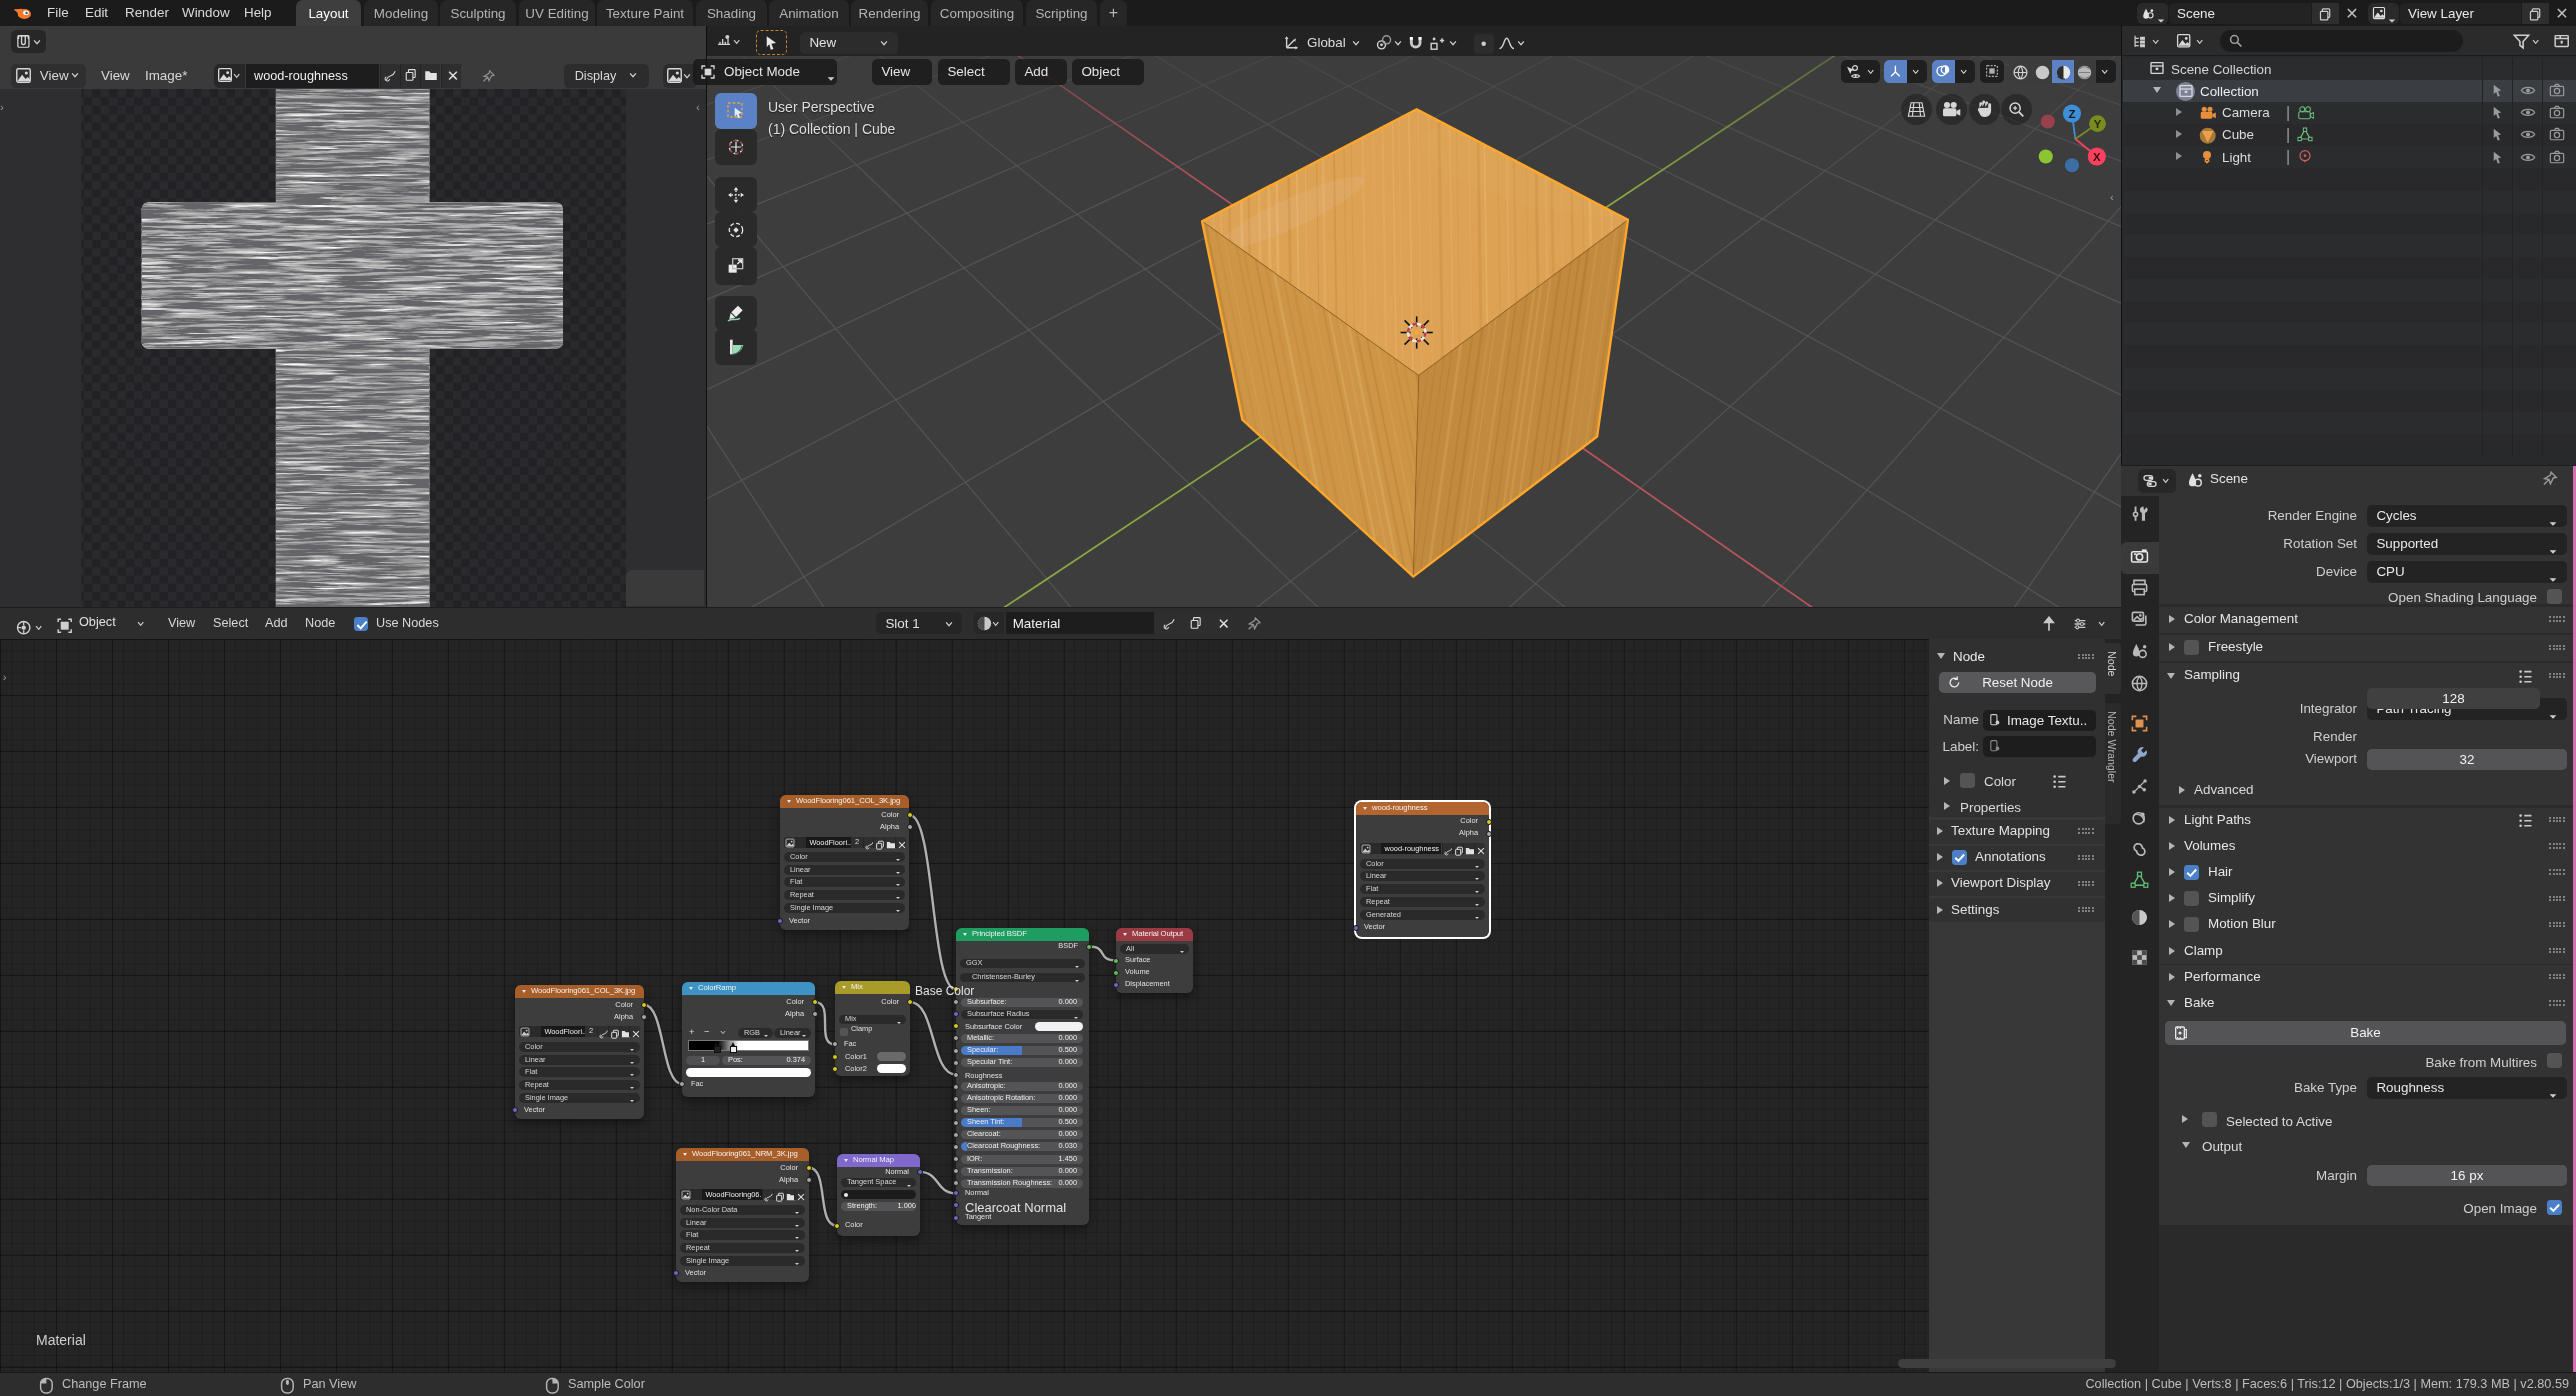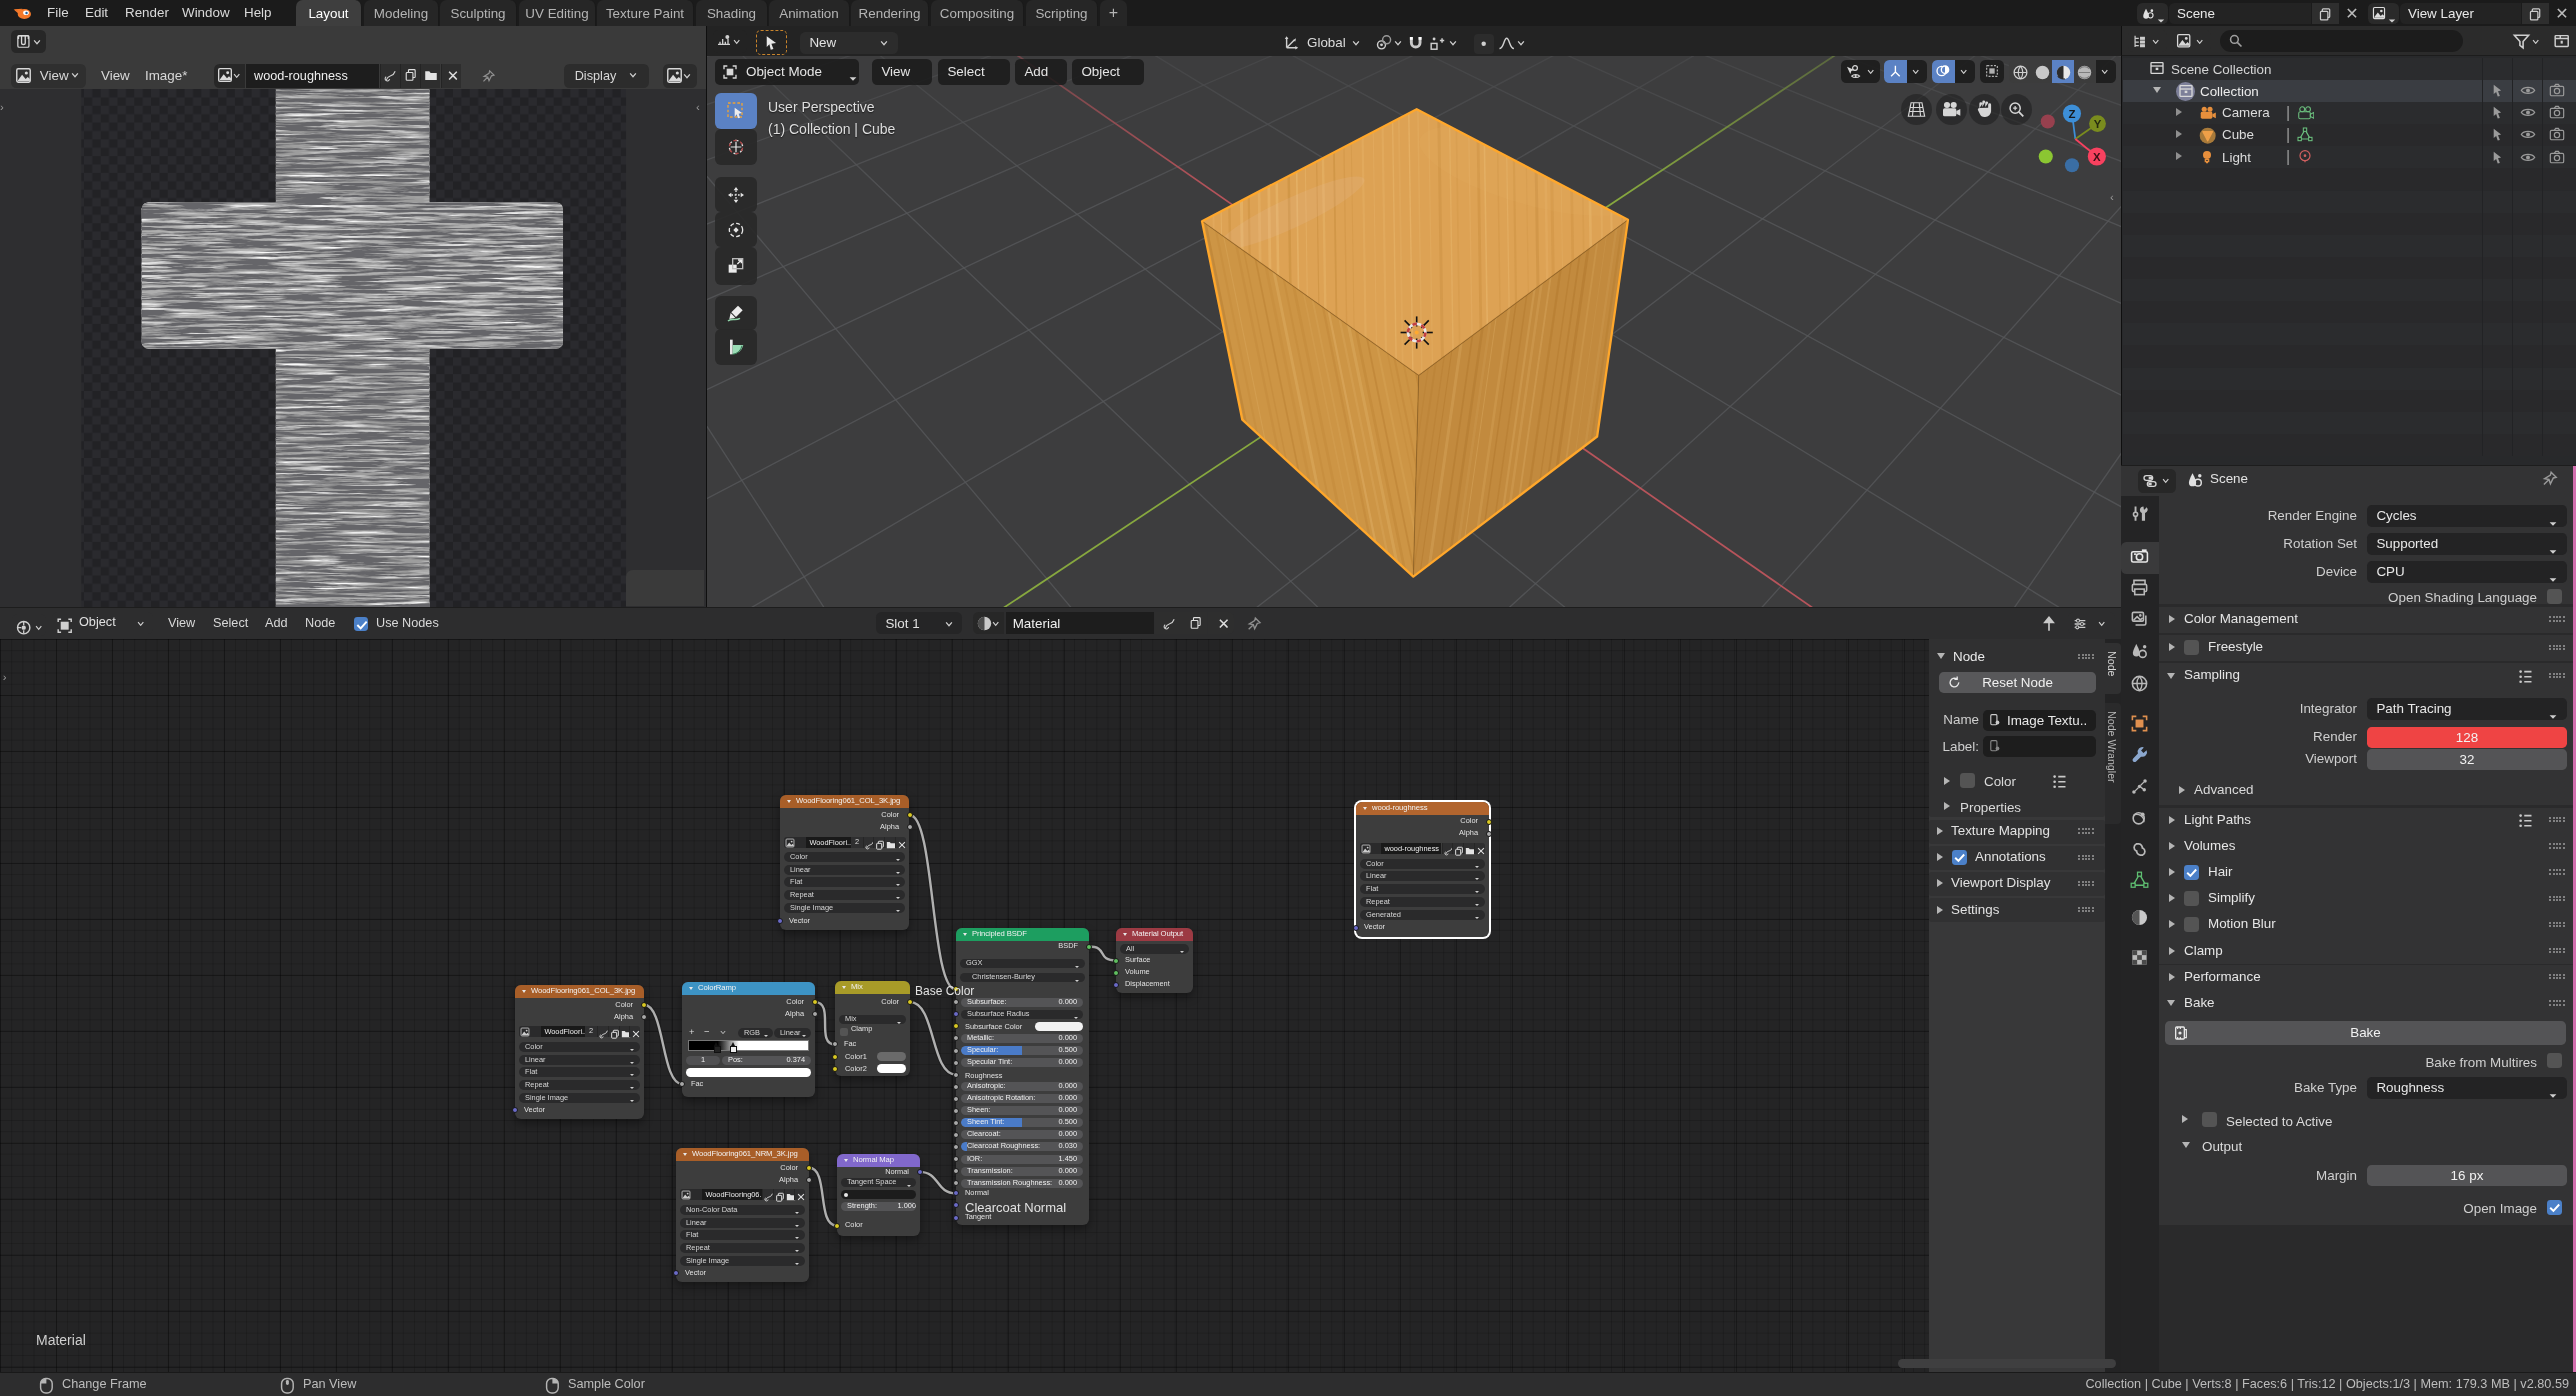--- a/index.html
+++ b/index.html
@@ -504,21 +504,21 @@
 <line x1="2094" y1="478" x2="2105" y2="489" stroke="#111" stroke-width="2.4"></line>
 <line x1="2119" y1="503" x2="2130" y2="514" stroke="#111" stroke-width="2.4"></line>
 <line x1="2119" y1="489" x2="2130" y2="478" stroke="#111" stroke-width="2.4"></line>
 <line x1="2094" y1="514" x2="2105" y2="503" stroke="#111" stroke-width="2.4"></line>
 <circle cx="2112" cy="496" r="13" fill="none" stroke="#e8e8e8" stroke-width="4"></circle>
 <circle cx="2112" cy="496" r="13" fill="none" stroke="#c23f3f" stroke-width="4" stroke-dasharray="6.8 6.8"></circle>
 <circle cx="2112" cy="496" r="3" fill="#ffaa30"></circle>
 </g>
       </svg></div>
   </div>
-<div class="a" style="left:715px;top:59px;width:144px;height:25.5px;background:rgba(24,24,24,0.82);border-radius:5px;color:#e4e4e4">
+<div class="a" style="left:693px;top:59px;width:144px;height:25.5px;background:rgba(24,24,24,0.82);border-radius:5px;color:#e4e4e4">
     <svg class="a" style="left:6.7px;top:4.7px" width="16" height="16" viewBox="0 0 24 24">
       <rect x="7" y="7" width="10" height="10" fill="#d8d8d8"></rect>
       <path d="M3 8 V3 H8 M16 3 H21 V8 M21 16 V21 H16 M8 21 H3 V16" fill="none" stroke="#d8d8d8" stroke-width="2"></path>
     </svg>
     <span class="a" style="left:31px;top:4.7px;white-space:nowrap">Object Mode</span>
     <span class="a" style="left:134px;top:10px"><span class="vchev" style="transform:scale(.85)"></span></span>
   </div>
 <div class="a" style="left:872px;top:59px;width:60px;height:25.5px;background:rgba(24,24,24,0.82);border-radius:5.4px;color:#e4e4e4">
     <span class="a" style="left:9.4px;top:4.7px;white-space:nowrap">View</span>
   </div>
@@ -1025,21 +1025,21 @@
 <span class="a" style="left:2556px;top:676px;width:2px;height:2px;background:#909090;border-radius:0.7px"></span>
 <span class="a" style="left:2559px;top:676px;width:2px;height:2px;background:#909090;border-radius:0.7px"></span>
 <span class="a" style="left:2563px;top:676px;width:2px;height:2px;background:#909090;border-radius:0.7px"></span>
 <div class="a" style="left:2159px;top:689px;width:417px;height:116px;background:#333334"></div>
 <div class="a" style="left:2142px;top:701px;width:215px;text-align:right;color:#cfcfcf">Integrator</div>
 <div class="a" style="left:2367px;top:698px;width:200px;height:22px;background:#232324;border-radius:4.7px;color:#e8e8e8">
     <span class="a" style="left:9.4px;top:2.7px">Path Tracing</span>
     <span class="a" style="left:182px;top:8.7px"><span class="vchev" style="transform:scale(.85)"></span></span>
   </div>
 <div class="a" style="left:2142px;top:729px;width:215px;text-align:right;color:#cfcfcf">Render</div>
-<div class="a" style="left:2367px;top:727px;width:200px;height:21px;background:#ef4444;border-radius:4.7px;color:#f2f2f2">
+<div class="a" style="left:2367px;top:688px;width:173px;height:21px;background:#404040;border-radius:4.7px;color:#f2f2f2">
     <span class="a" style="left:0;top:2.7px;width:100%;text-align:center">128</span>
   </div>
 <div class="a" style="left:2142px;top:751px;width:215px;text-align:right;color:#cfcfcf">Viewport</div>
 <div class="a" style="left:2367px;top:749px;width:200px;height:21px;background:#545456;border-radius:4.7px;color:#f2f2f2">
     <span class="a" style="left:0;top:2.7px;width:100%;text-align:center">32</span>
   </div>
 <span class="a tri-r" style="left:2179px;top:786px"></span>
 <div class="a" style="left:2194px;top:782px;color:#dadada">Advanced</div>
 <div class="a" style="left:2159px;top:808px;width:417px;height:25.5px;background:#333334"></div>
 <span class="a tri-r" style="left:2169px;top:816px"></span>

